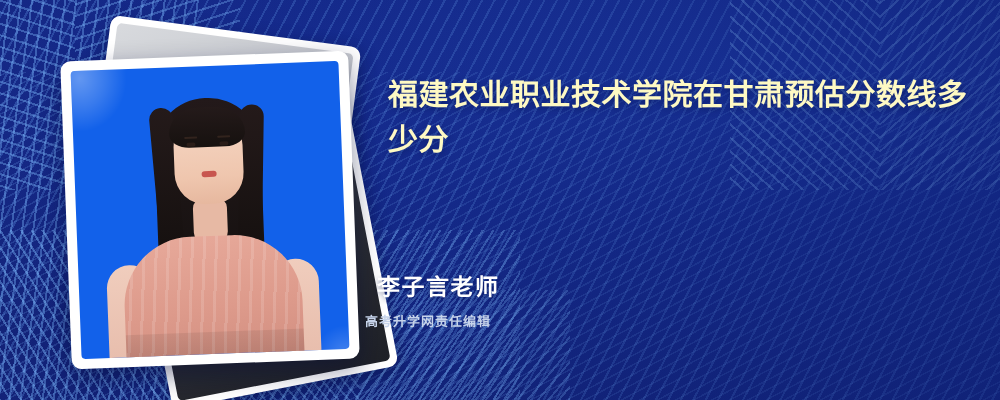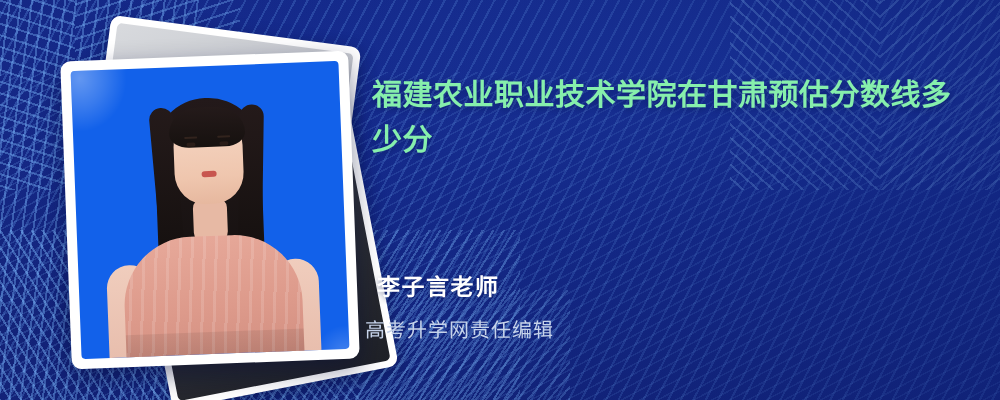--- a/index.html
+++ b/index.html
@@ -297,45 +297,45 @@
     position:absolute;left:50%;bottom:-4%;
     width:178px;height:34px;margin-left:-89px;
     background:linear-gradient(180deg,rgba(0,0,0,.07),rgba(0,0,0,.14));
   }
 
   
   .content{
     position:absolute;left:372px;top:0;right:24px;height:400px;
   }
   .headline{
-    position:absolute;top:72px;left:0;right:0;
-    color:#86efac;
+    position:absolute;top:72px;left:16px;right:0;
+    color:#fef9c3;
     font-size:30px;
     line-height:45px;
     font-weight:bold;
     letter-spacing:.5px;
     text-shadow:0 2px 6px rgba(6,18,70,.45);
     font-family:Liberation Serif, serif;
   }
   .byline{
     position:absolute;top:272px;left:5px;
   }
   .author{
     color:#ffffff;
     font-size:23px;
     font-weight:bold;
     letter-spacing:1.5px;
     line-height:30px;
     text-shadow:0 2px 5px rgba(6,18,70,.45);
   }
   .role{
-    margin-top:16px;
+    margin-top:8px;
     color:#c6d3ea;
-    font-size:20px;
-    font-weight:normal;
+    font-size:13px;
+    font-weight:bold;
     letter-spacing:1px;
     line-height:24px;
     margin-left:-12px;
   }
 </style>
 </head>
 <body>
 
 <div class="banner">
 

